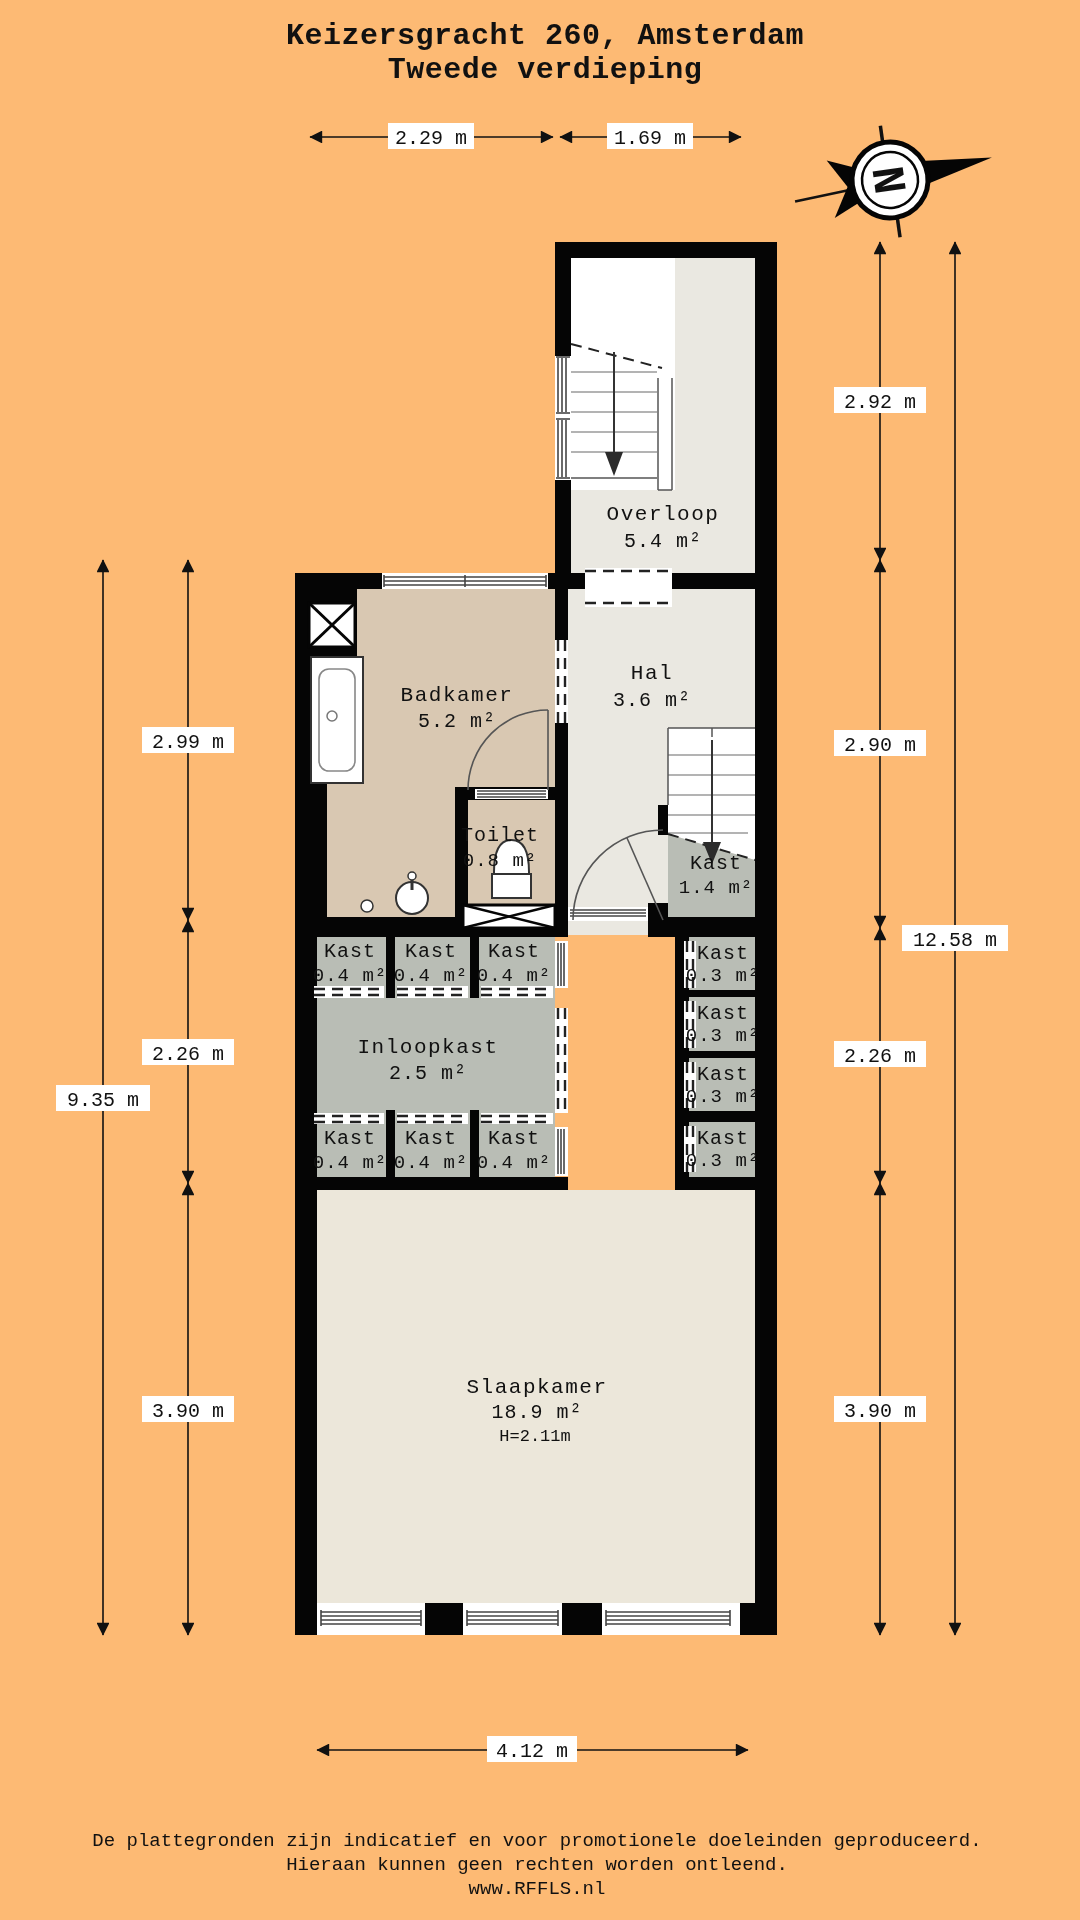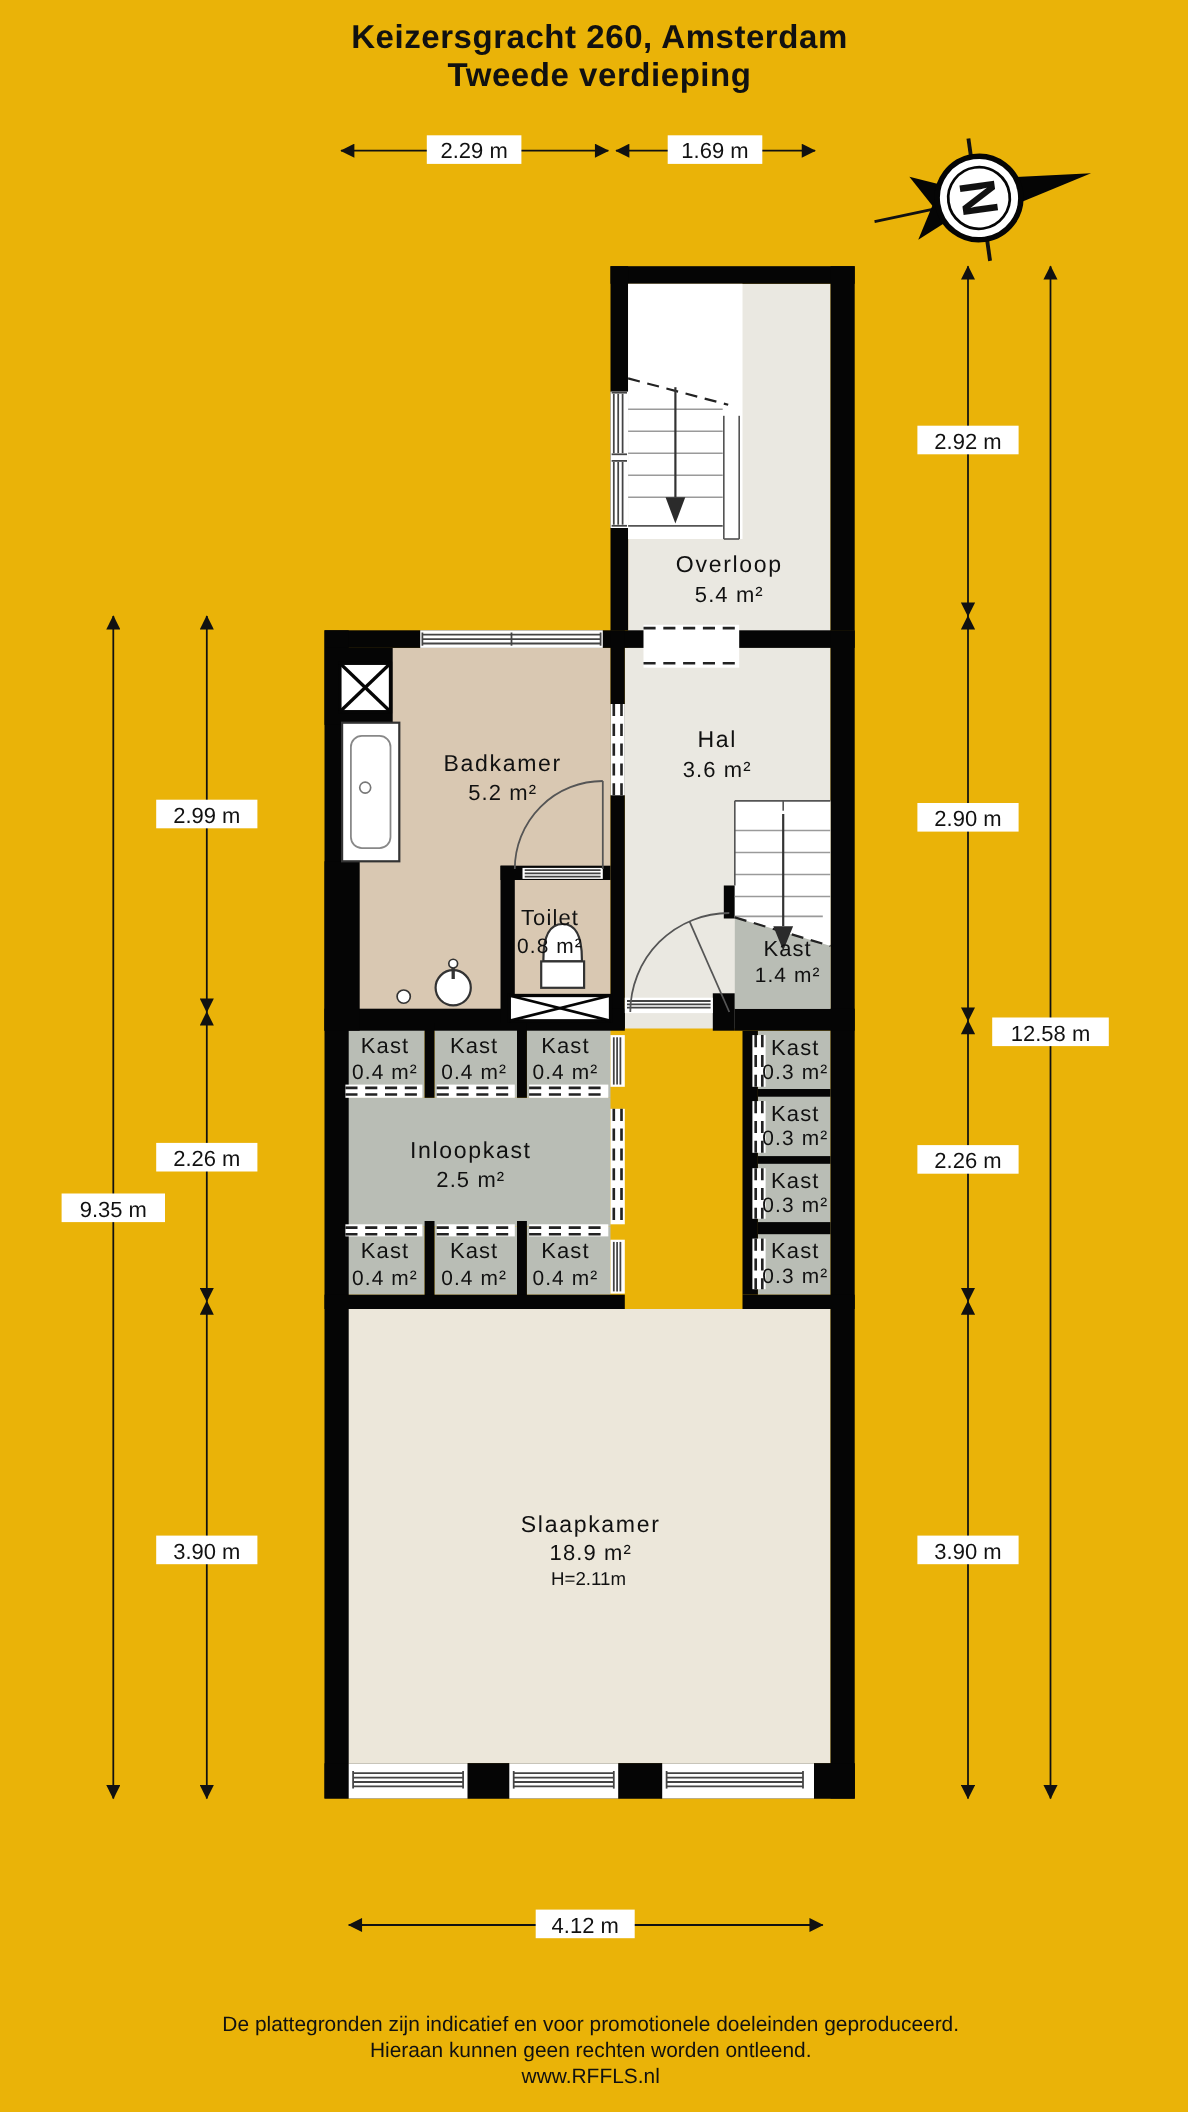--- a/index.html
+++ b/index.html
@@ -1,17 +1,17 @@
 <!DOCTYPE html>
 <html><head>
 <meta charset="utf-8">
 <style>
   html,body{margin:0;padding:0;background:#ffffff;}
-  .page{position:relative;width:1080px;height:1920px;background:#eab308;overflow:hidden;
-        font-family:Liberation Sans, sans-serif;}
+  .page{position:relative;width:1080px;height:1920px;background:#fdba74;overflow:hidden;
+        font-family:Liberation Mono, monospace;}
   svg{display:block;}
   text{fill:#111;}
   .title-line{font-size:30px;font-weight:bold;letter-spacing:.5px;}
   .room-name{font-size:21px;letter-spacing:1.5px;}
   .room-area{font-size:20px;letter-spacing:1px;}
   .room-name-sm{font-size:20px;letter-spacing:1px;}
   .room-area-sm{font-size:19px;letter-spacing:1px;}
   .room-h{font-size:17px;}
   .dim-label{font-size:20px;}
   .footer-line{font-size:19px;}

